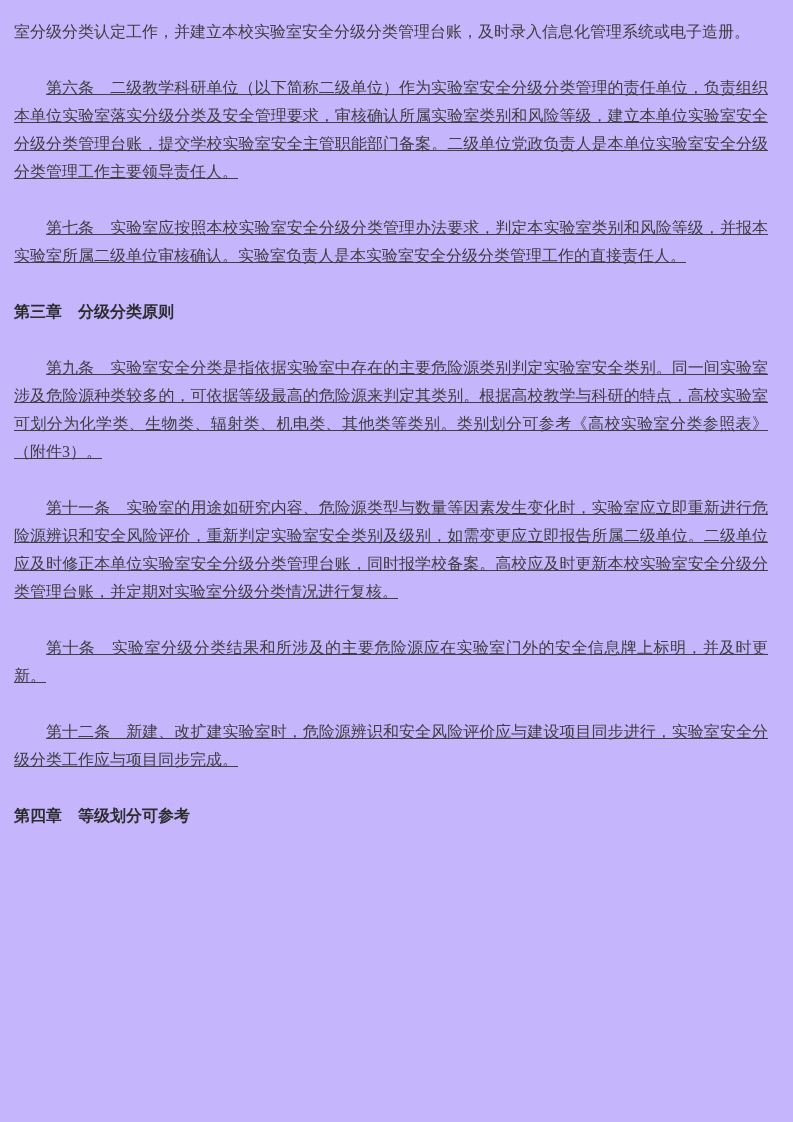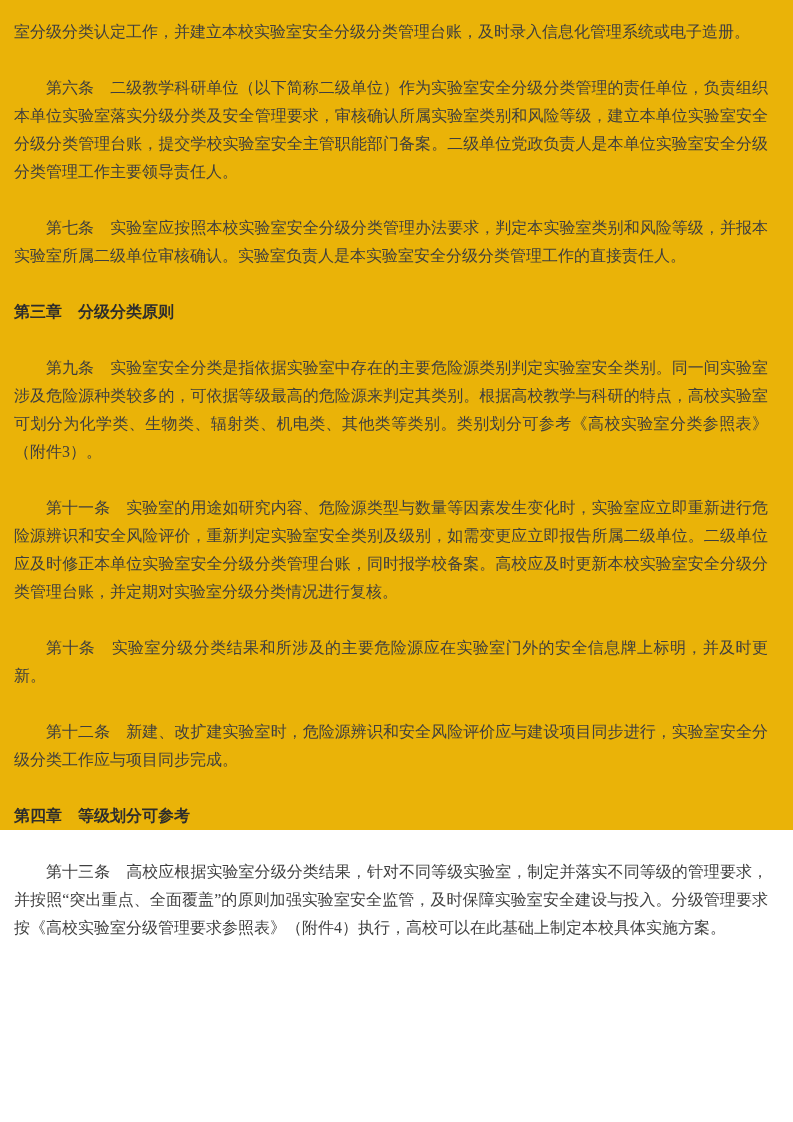--- a/index.html
+++ b/index.html
@@ -8,36 +8,37 @@
     background: #ffffff;
   }
   body {
     width: 793px;
     height: 1122px;
     overflow: hidden;
   }
   .page {
     box-sizing: border-box;
     width: 793px;
-    height: 830px;
-    background: #eab308;
+    height: 1122px;
+    background: #c4b5fd;
     padding: 18px 25px 0 14px;
     font-family: "Liberation Serif", "DejaVu Serif", serif;
     font-size: 16px;
     line-height: 28px;
     color: #3f3f3f;
   }
   .para {
     margin: 0 0 28px 0;
     text-align: justify;
     text-justify: inter-ideograph;
     word-break: break-all;
   }
   .para.indent {
     text-indent: 2em;
+    text-decoration: underline;
   }
   .chapter-heading {
     margin: 0 0 28px 0;
     font-size: 16px;
     line-height: 28px;
     font-weight: bold;
     color: #2d2d2d;
   }
 </style>
 </head>
@@ -47,15 +48,14 @@
   <div id="doc-body">
       <p class="para">室分级分类认定工作，并建立本校实验室安全分级分类管理台账，及时录入信息化管理系统或电子造册。</p>
       <p class="para indent">第六条　二级教学科研单位（以下简称二级单位）作为实验室安全分级分类管理的责任单位，负责组织本单位实验室落实分级分类及安全管理要求，审核确认所属实验室类别和风险等级，建立本单位实验室安全分级分类管理台账，提交学校实验室安全主管职能部门备案。二级单位党政负责人是本单位实验室安全分级分类管理工作主要领导责任人。</p>
       <p class="para indent">第七条　实验室应按照本校实验室安全分级分类管理办法要求，判定本实验室类别和风险等级，并报本实验室所属二级单位审核确认。实验室负责人是本实验室安全分级分类管理工作的直接责任人。</p>
       <h2 class="chapter-heading" style="color: rgb(45, 45, 45);">第三章　分级分类原则</h2>
       <p class="para indent">第九条　实验室安全分类是指依据实验室中存在的主要危险源类别判定实验室安全类别。同一间实验室涉及危险源种类较多的，可依据等级最高的危险源来判定其类别。根据高校教学与科研的特点，高校实验室可划分为化学类、生物类、辐射类、机电类、其他类等类别。类别划分可参考《高校实验室分类参照表》（附件3）。</p>
       <p class="para indent">第十一条　实验室的用途如研究内容、危险源类型与数量等因素发生变化时，实验室应立即重新进行危险源辨识和安全风险评价，重新判定实验室安全类别及级别，如需变更应立即报告所属二级单位。二级单位应及时修正本单位实验室安全分级分类管理台账，同时报学校备案。高校应及时更新本校实验室安全分级分类管理台账，并定期对实验室分级分类情况进行复核。</p>
       <p class="para indent">第十条　实验室分级分类结果和所涉及的主要危险源应在实验室门外的安全信息牌上标明，并及时更新。</p>
       <p class="para indent">第十二条　新建、改扩建实验室时，危险源辨识和安全风险评价应与建设项目同步进行，实验室安全分级分类工作应与项目同步完成。</p>
       <h2 class="chapter-heading" style="color: rgb(45, 45, 45);">第四章　等级划分可参考</h2>
-      <p class="para indent">第十三条　高校应根据实验室分级分类结果，针对不同等级实验室，制定并落实不同等级的管理要求，并按照“突出重点、全面覆盖”的原则加强实验室安全监管，及时保障实验室安全建设与投入。分级管理要求按《高校实验室分级管理要求参照表》（附件4）执行，高校可以在此基础上制定本校具体实施方案。</p>
     </div>
 </div>
 
 </body></html>

